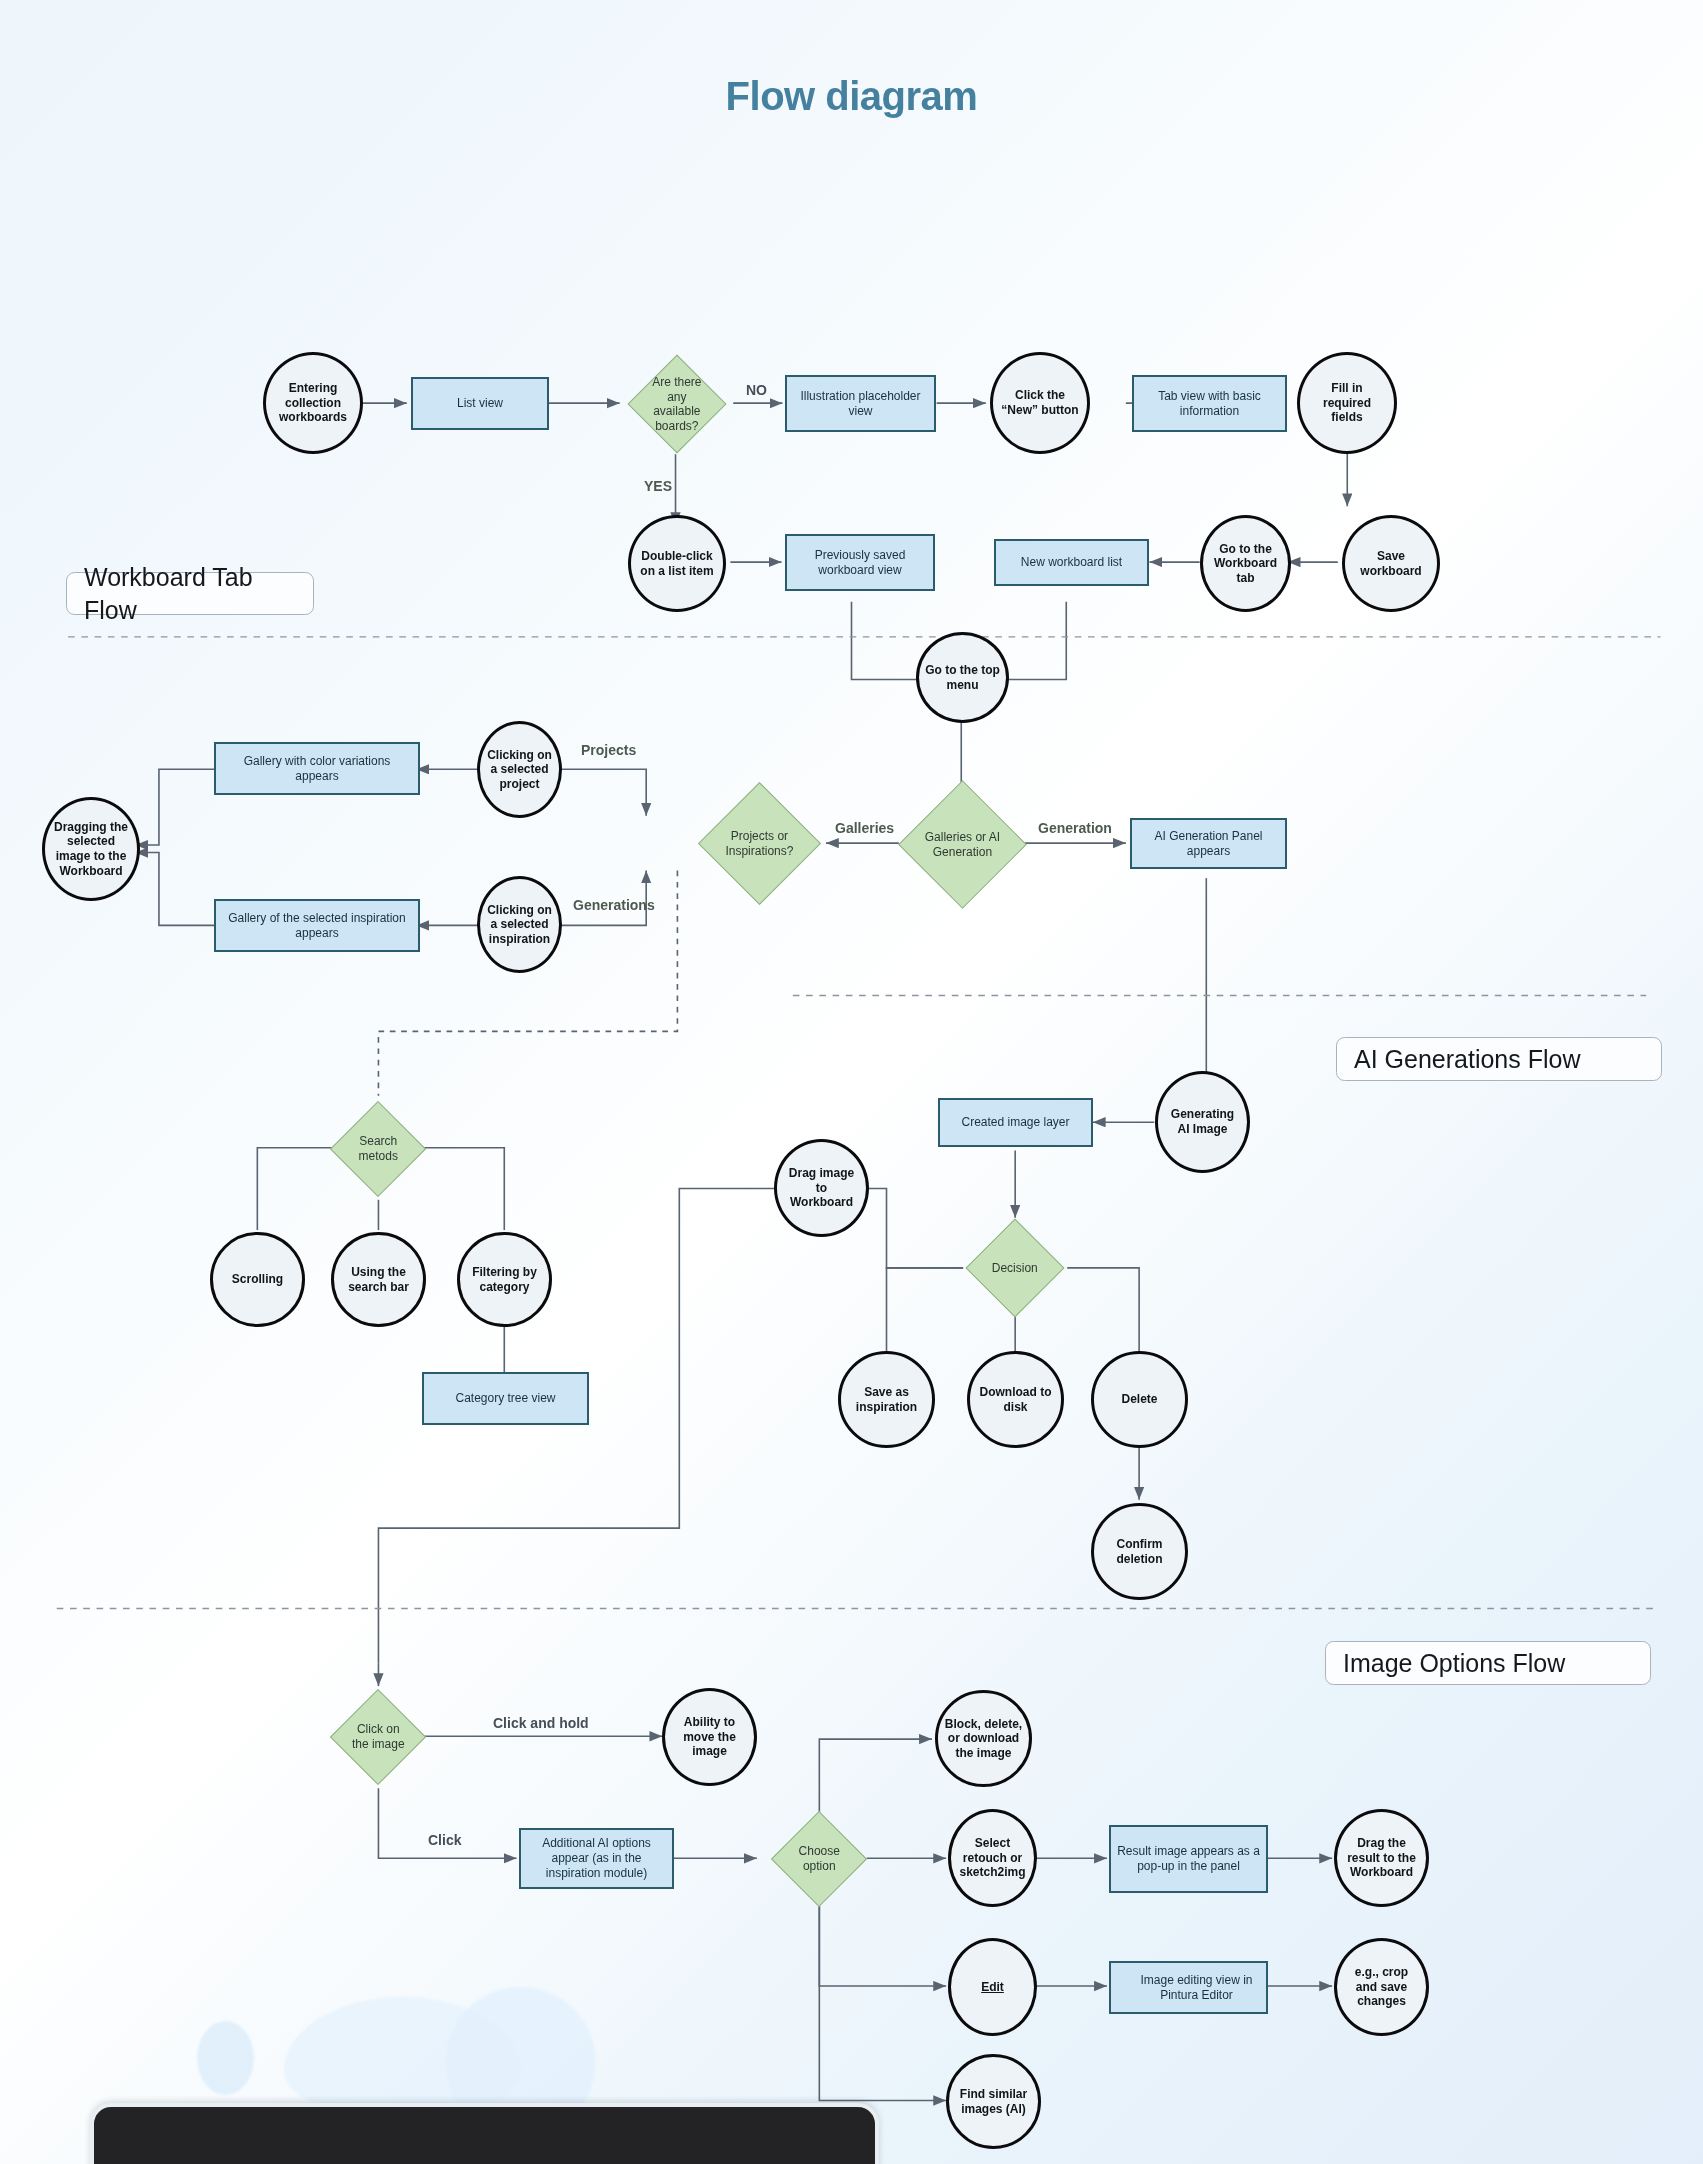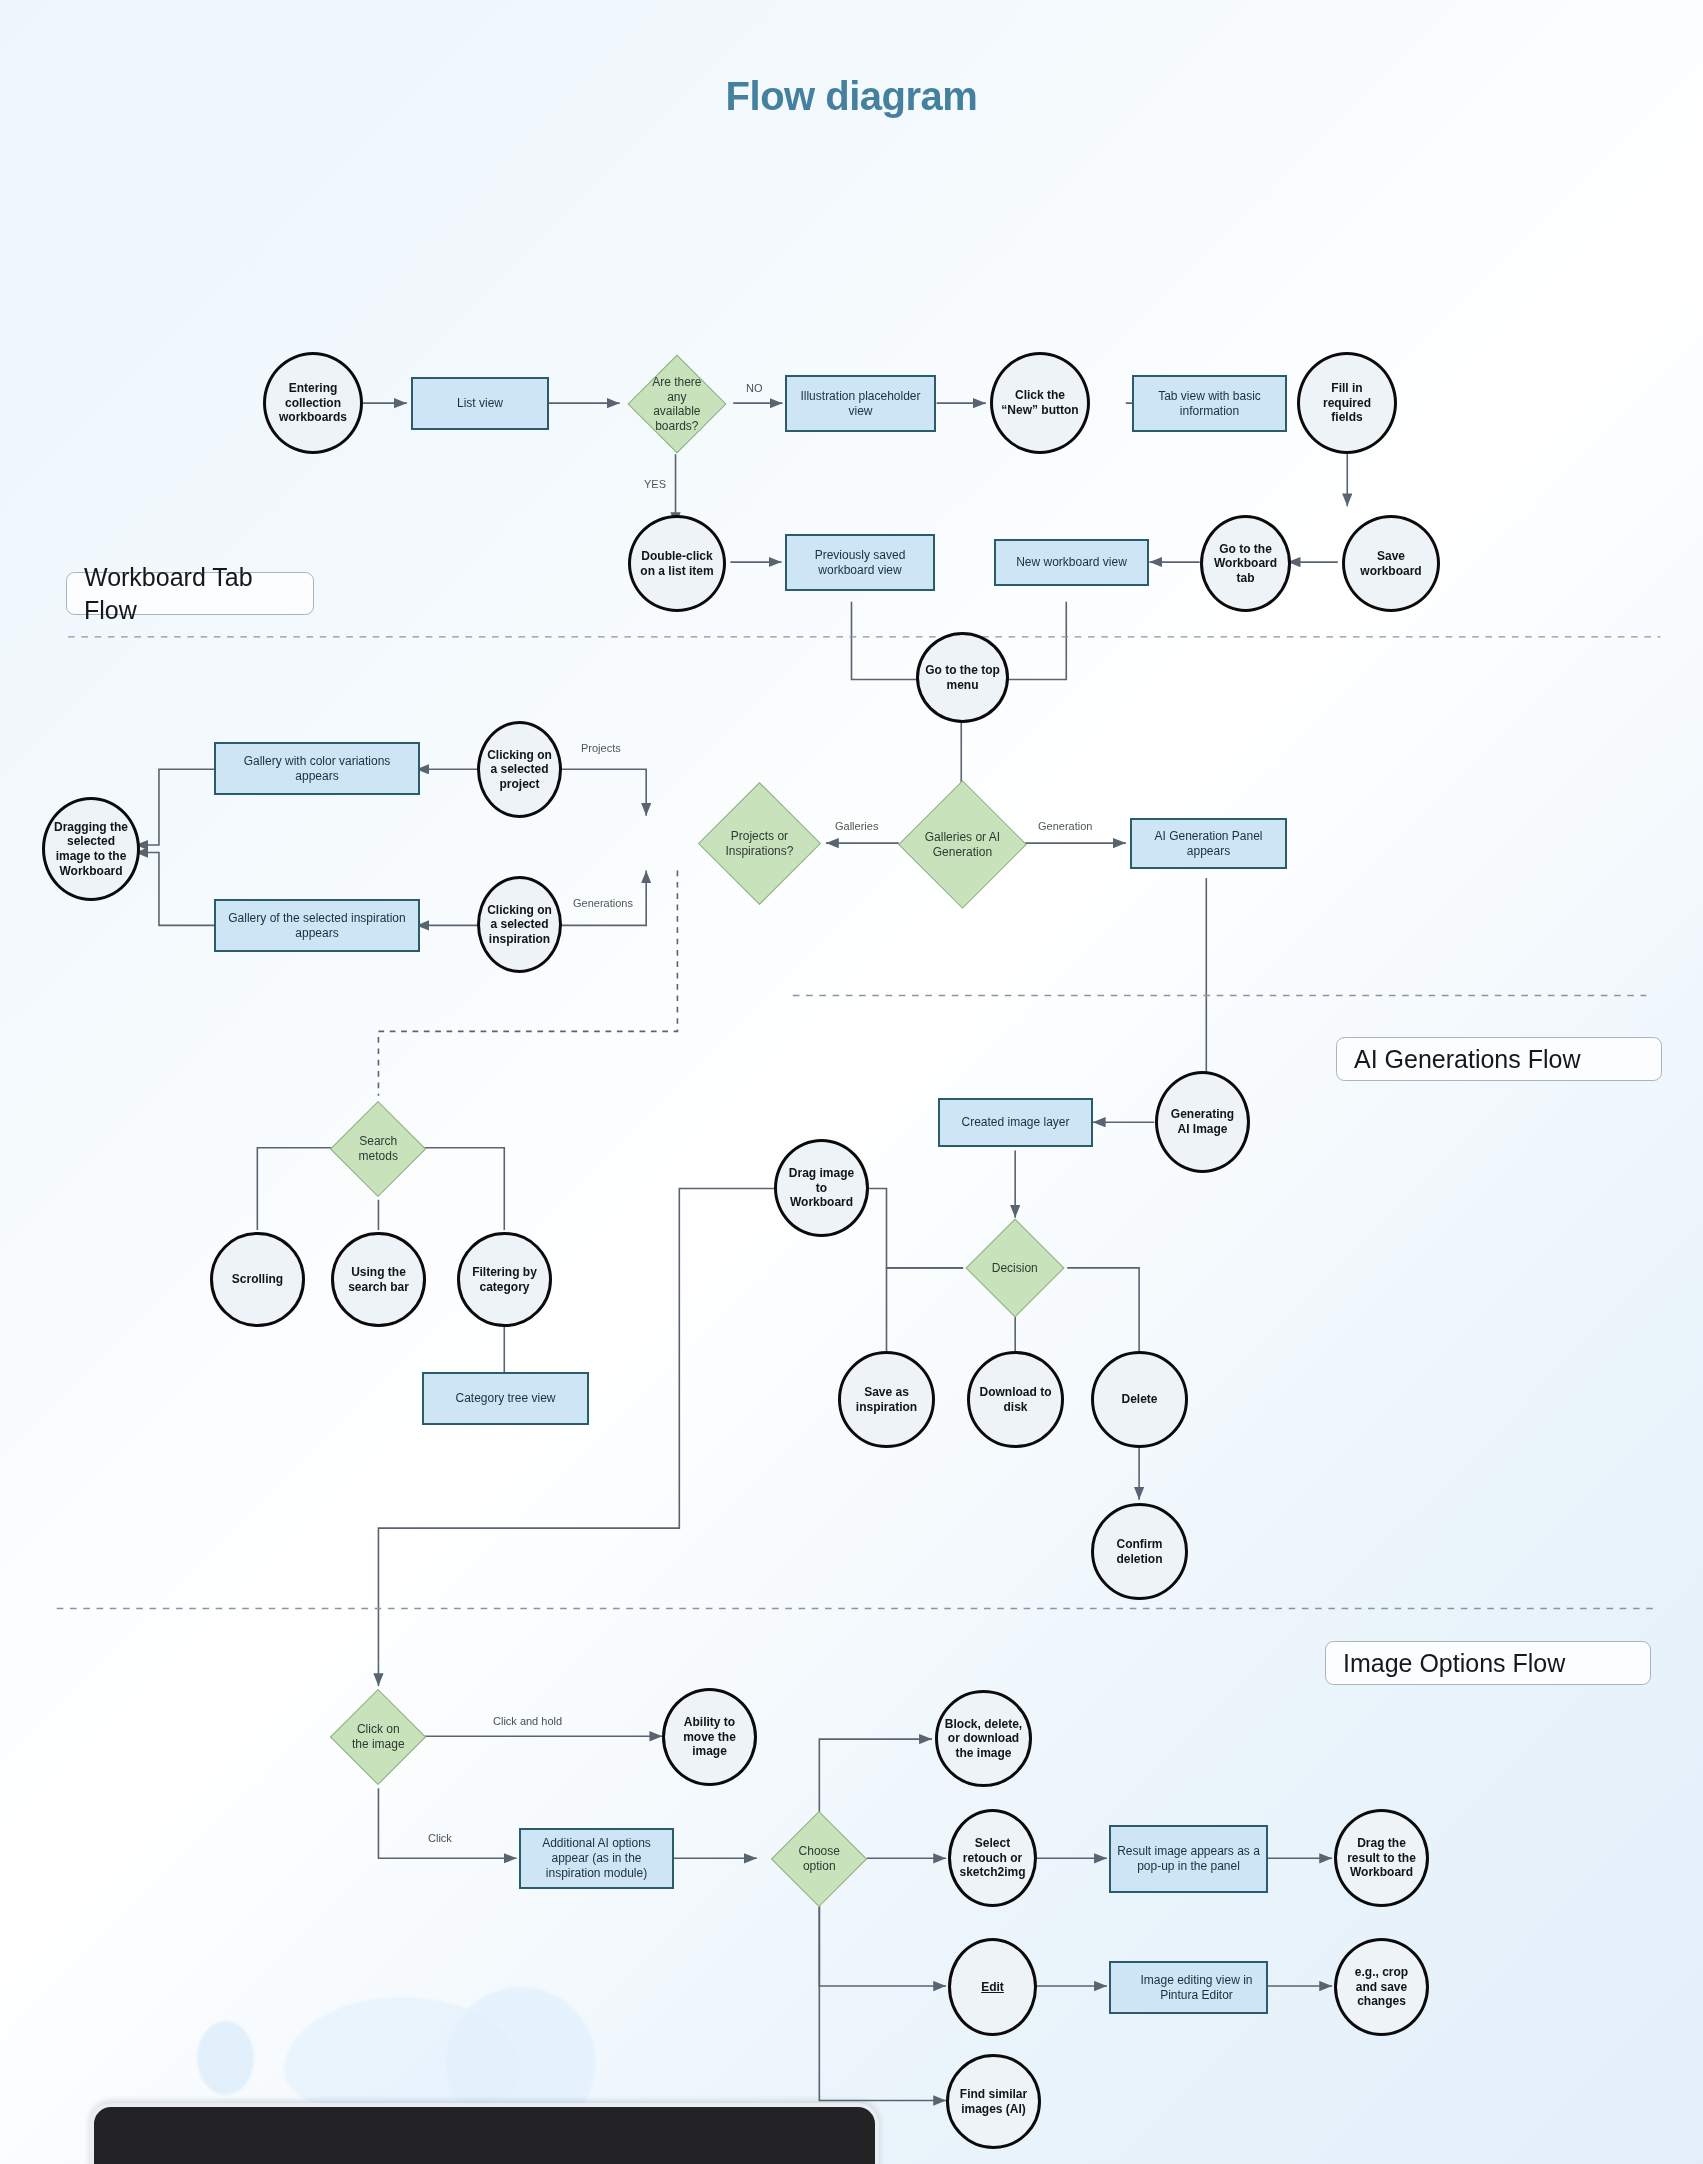--- a/index.html
+++ b/index.html
@@ -44,21 +44,21 @@
 
   
   .chip{
     position:absolute;box-sizing:border-box;
     background:#fbfdff;border:0.9px solid #a9b3bd;border-radius:8.5px;
     display:flex;align-items:center;padding:0 17px;
     font-size:25px;color:#15181c;line-height:1.3;z-index:4;
   }
 
   
-  .elabel{position:absolute;font-size:11px;color:#4d5a50;z-index:3;white-space:nowrap;}
+  .elabel{position:absolute;font-size:14px;color:#4d5a50;z-index:3;white-space:nowrap;font-weight:bold;}
   .elabel.grey{color:#464f58;}
 
   
   .blob{position:absolute;filter:blur(0.9px);opacity:.85;z-index:1;}
   .device{
     position:absolute;left:90px;top:2103px;width:781px;height:114px;
     background:#232325;border:4.7px solid #e9eef3;border-radius:21px;
     box-shadow:0 -1.9px 6.6px rgba(40,60,80,.18);z-index:2;
   }
 </style>
@@ -197,21 +197,21 @@
 
   <div class="node n-circle" style="left:628px;top:515px;width:98px;height:97px;">
     <span class="lbl">Double-click on a list item</span>
     </div>
 
   <div class="node n-box" style="left:785px;top:534px;width:150px;height:57px;">
     <span class="lbl">Previously saved workboard view</span>
     </div>
 
   <div class="node n-box" style="left:994px;top:539px;width:155px;height:47px;">
-    <span class="lbl">New workboard view</span>
+    <span class="lbl">New workboard list</span>
     </div>
 
   <div class="node n-circle" style="left:1200px;top:515px;width:91px;height:97px;">
     <span class="lbl">Go to the Workboard tab</span>
     </div>
 
   <div class="node n-circle" style="left:1342px;top:515px;width:98px;height:97px;">
     <span class="lbl">Save workboard</span>
     </div>
 

